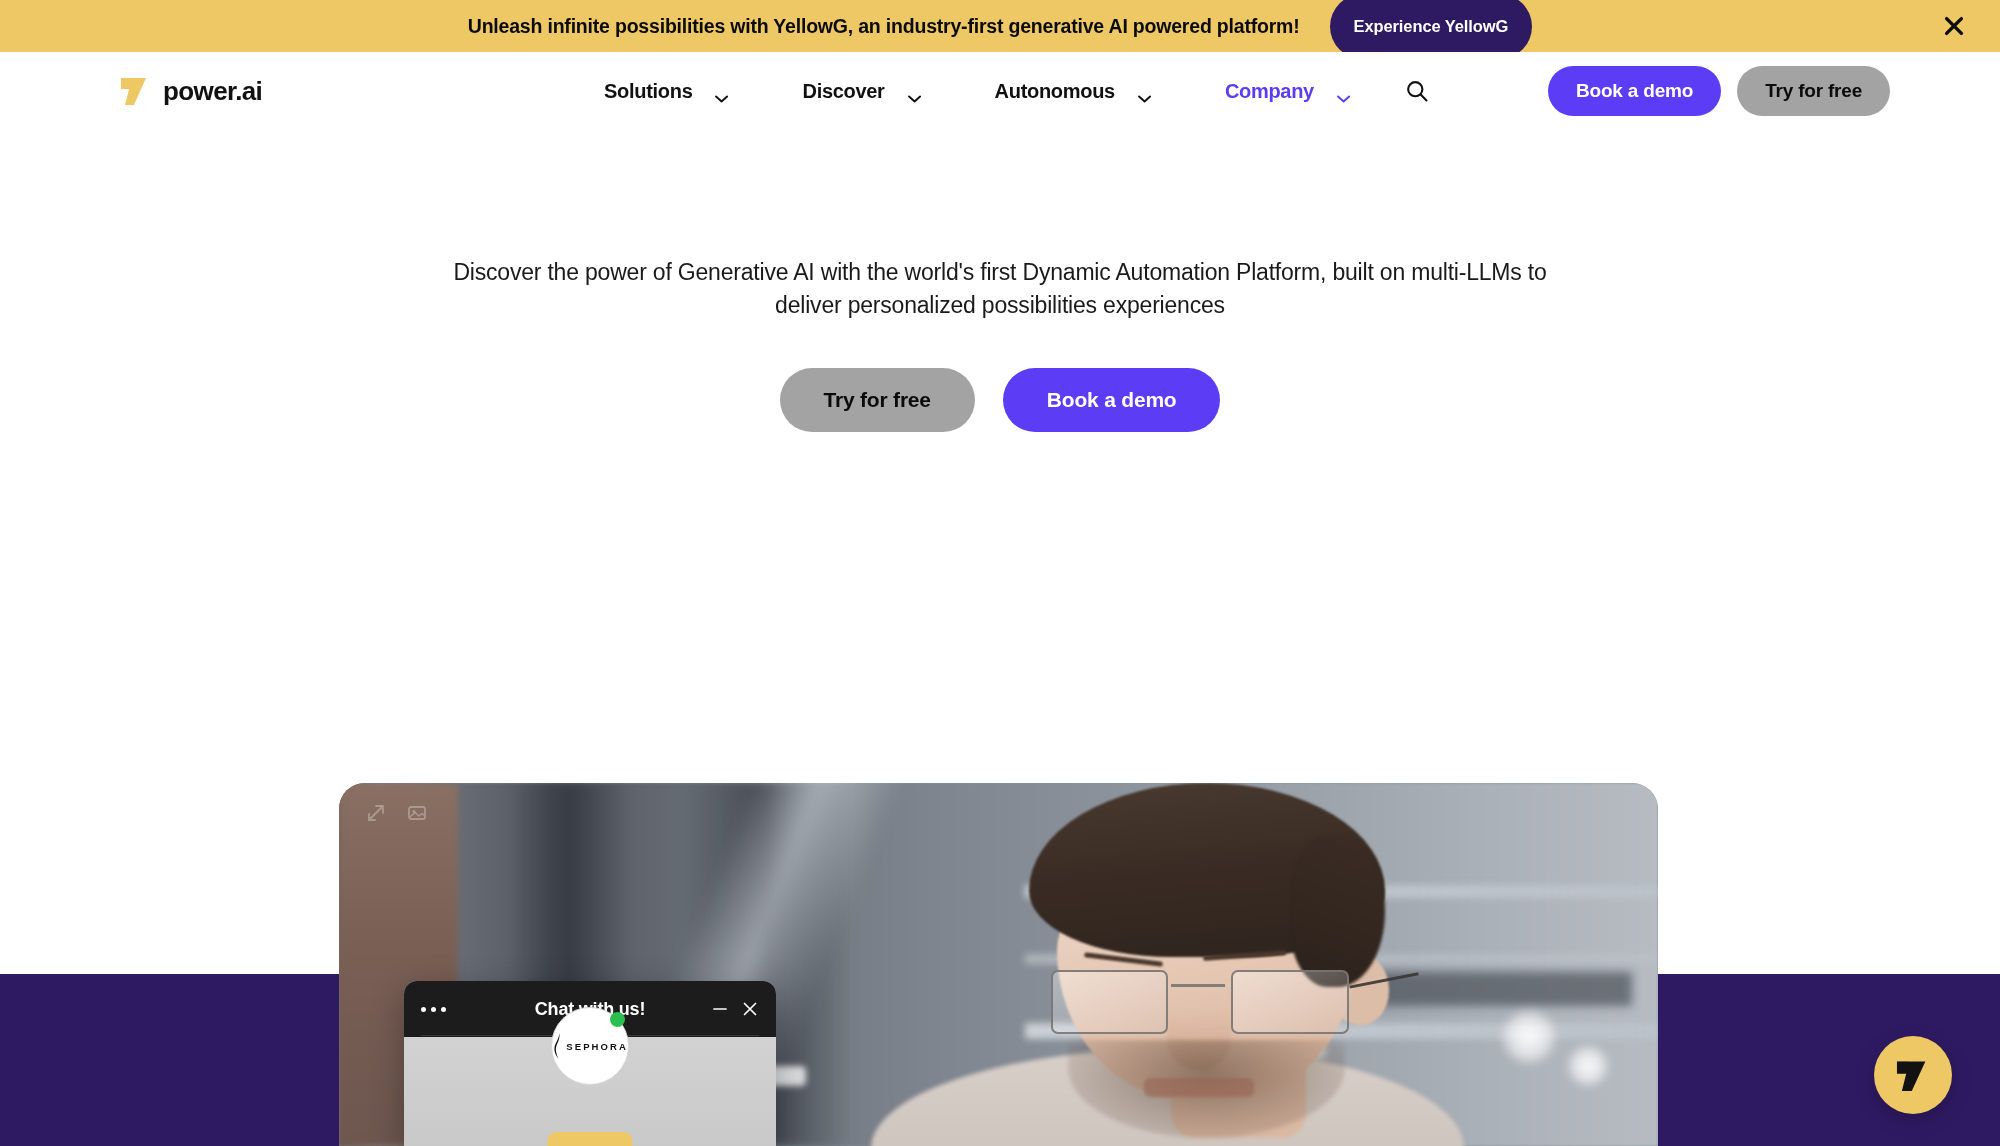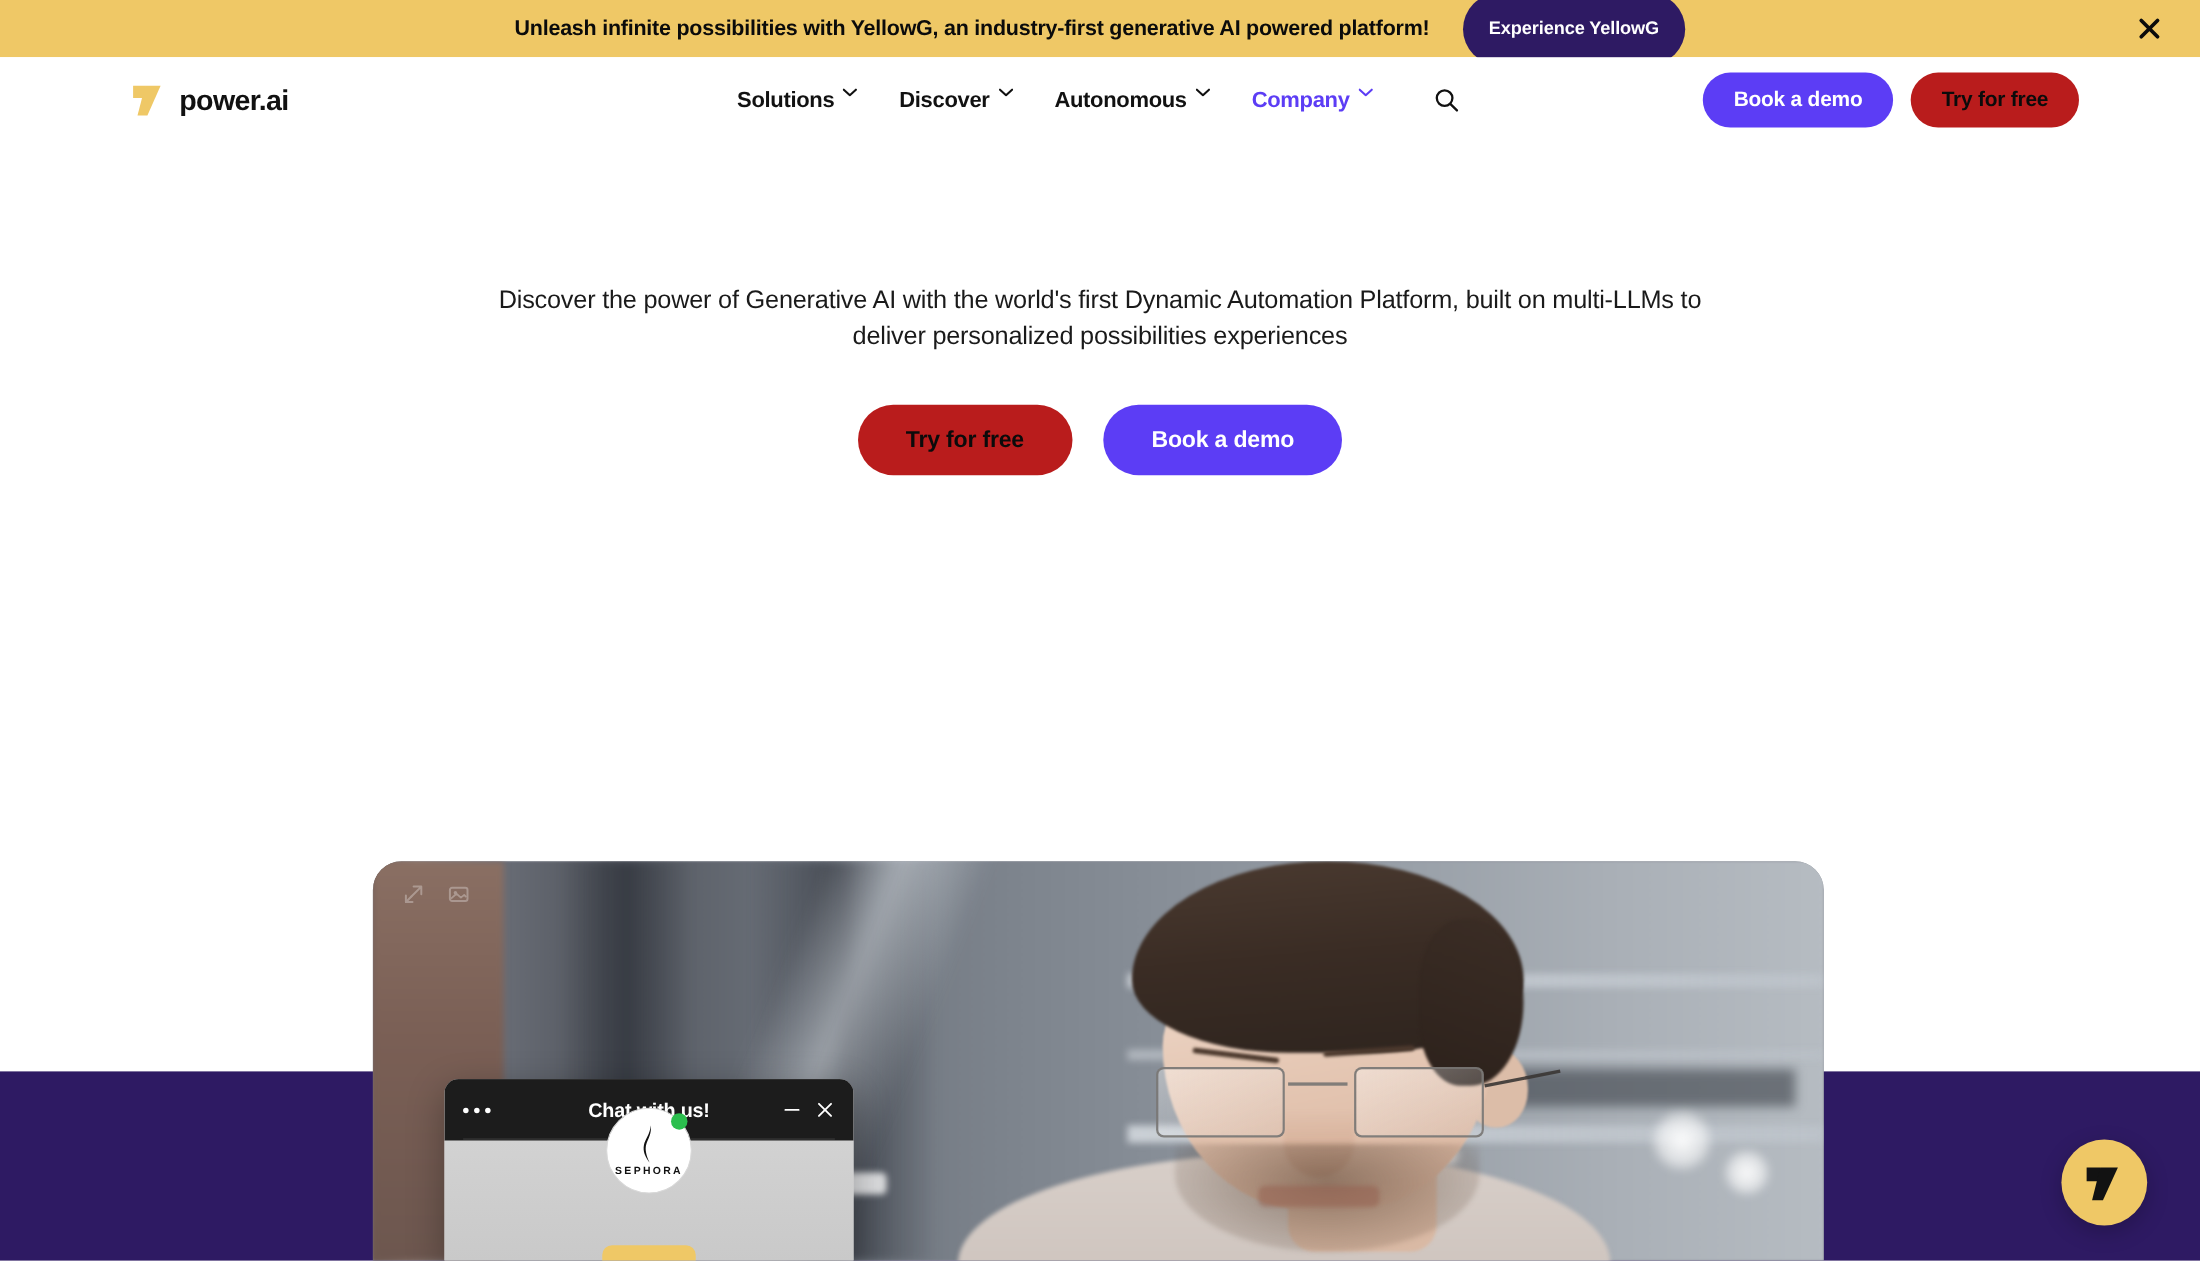--- a/index.html
+++ b/index.html
@@ -72,28 +72,29 @@
   .nav-menu {
     position:absolute;
     left:50%;
     transform:translateX(-50%);
     display:flex;
     align-items:center;
     gap:38px;
   }
   .nav-item {
     display:flex;
-    align-items:flex-start;
-    gap:8px;
+    align-items:flex-end;
+    gap:23px;
     font-size:20px;
     font-weight:600;
     color:#111111;
     cursor:pointer;
     letter-spacing:-0.3px;
     white-space:nowrap;
+    margin-left:36px;
   }
   .nav-item.active { color:#5c3df5; }
   .chev { display:block; }
   .nav-search {
     margin-left:14px;
     width:30px; height:30px;
     display:flex; align-items:center; justify-content:center;
     cursor:pointer;
     color:#111111;
   }
@@ -106,21 +107,21 @@
   }
   .btn {
     border:none;
     border-radius:999px;
     font-weight:700;
     cursor:pointer;
     white-space:nowrap;
     letter-spacing:-0.2px;
   }
   .btn-purple { background:#5c3df5; color:#ffffff; }
-  .btn-yellow { background:#b91c1c; color:#0b0b0b; }
+  .btn-yellow { background:#a3a3a3; color:#0b0b0b; }
   .btn-nav { font-size:19px; padding:14px 28px; }
 
   
   .hero {
     text-align:center;
     padding-top:92px;
   }
   .hero-title {
     font-size:76px;
     line-height:1.09;
@@ -406,21 +407,21 @@
   .chat-avatar {
     position:absolute;
     left:50%;
     top:-30px;
     transform:translateX(-50%);
     width:78px; height:78px;
     border-radius:50%;
     background:#ffffff;
     border:1px solid #d8d8d8;
     display:flex;
-    flex-direction:column;
+    flex-direction:row;
     align-items:center;
     justify-content:center;
     gap:2px;
   }
   .sephora-flame { width:16px; height:34px; display:block; }
   .sephora-word {
     font-size:9.5px;
     font-weight:600;
     letter-spacing:2.1px;
     color:#111111;

